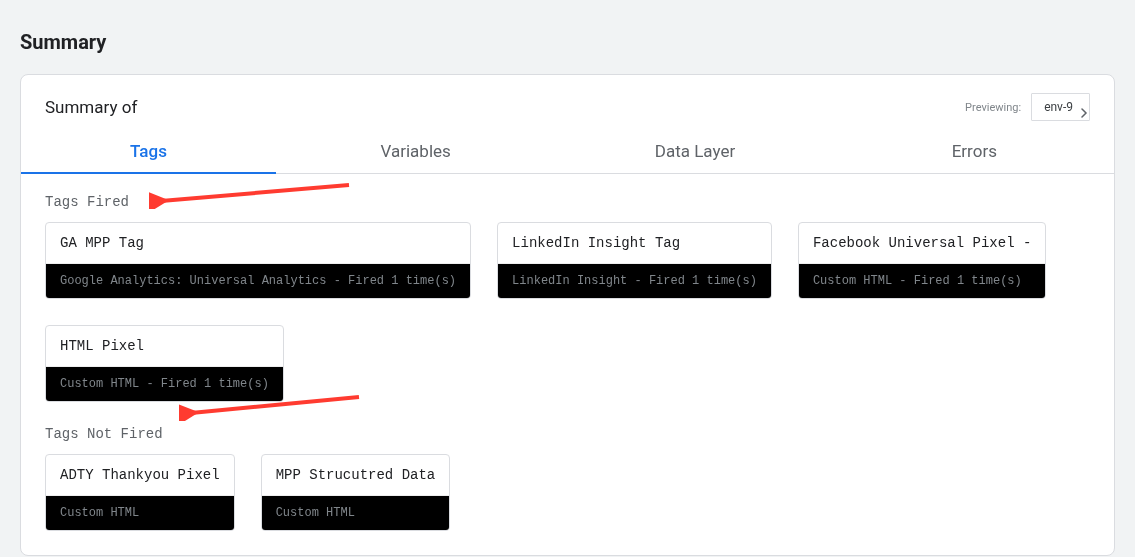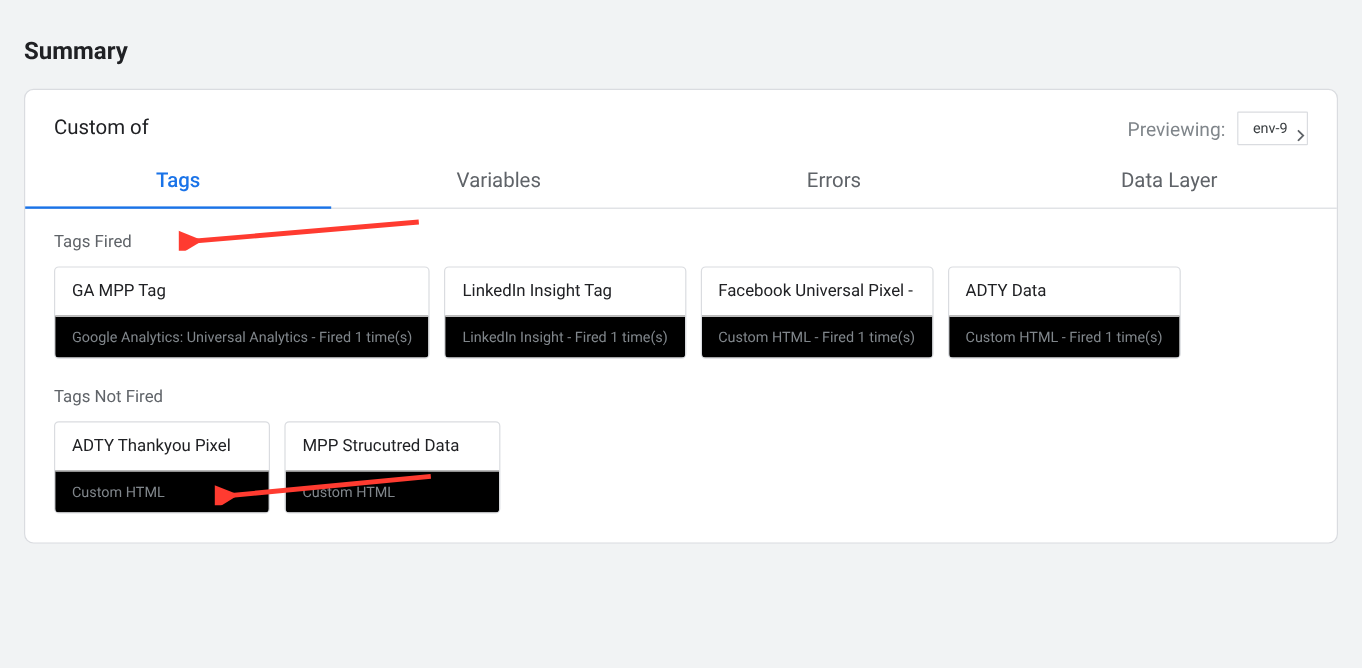--- a/index.html
+++ b/index.html
@@ -33,21 +33,21 @@
       font-weight: 400;
       color: #202124;
       flex: 1;
     }
     .preview-row {
       display: flex;
       align-items: center;
       gap: 10px;
     }
     .preview-label {
-      font-size: 16px;
+      font-size: 11px;
       color: #80868b;
     }
     .env-select {
       display: flex;
       align-items: center;
       gap: 8px;
       border: 1px solid #dadce0;
       border-radius: 1px;
       padding: 6px 8px 6px 12px;
       font-size: 12px;
@@ -77,30 +77,31 @@
     }
     .tab.active::after {
       content: "";
       position: absolute;
       left: 0; right: 0; bottom: -1px;
       height: 2px;
       background: #1a73e8;
     }
     .section {
       padding: 20px 24px 4px 24px;
+      font-family: Liberation Mono, monospace;
     }
     .section-title {
       font-size: 14px;
       color: #5f6368;
       margin-bottom: 12px;
     }
     .tag-grid {
       display: flex;
       flex-wrap: wrap;
-      gap: 12px;
+      gap: 26px;
     }
     .tag-card {
       border: 1px solid #dadce0;
       border-radius: 4px;
       min-width: 180px;
       cursor: pointer;
       overflow: hidden;
     }
     .tag-card-title {
       padding: 12px 14px;
@@ -121,58 +122,58 @@
     .arrow svg { display: block; }
     .last-section { padding-bottom: 24px; }
   </style>
 </head>
 <body>
 
 <div class="page-title">Summary</div>
 
 <div class="card">
   <div class="card-header">
-    <div class="card-header-title">Custom of</div>
+    <div class="card-header-title">Summary of</div>
     <div class="preview-row">
       <span class="preview-label">Previewing:</span>
       <div class="env-select">
         <span>env-9</span>
         <span class="chev">
           <svg width="7" height="10" viewBox="0 0 7 10">
               <path d="M1 1 L5 5 L1 9" stroke="#5f6368" stroke-width="1.5" fill="none" stroke-linecap="round"></path>
             </svg>
         </span>
       </div>
     </div>
   </div>
 
   <div class="tabs">
     <div class="tab active" style="flex:0 0 255px">Tags</div>
     <div class="tab">Variables</div>
+    <div class="tab">Data Layer</div>
     <div class="tab">Errors</div>
-    <div class="tab">Data Layer</div>
   </div>
 
   <div class="section">
     <div class="section-title">Tags Fired</div>
     <div class="tag-grid">
       <div class="tag-card">
         <div class="tag-card-title">GA MPP Tag</div>
         <div class="tag-card-footer">Google Analytics: Universal Analytics - Fired 1 time(s)</div>
       </div>
       <div class="tag-card">
         <div class="tag-card-title">LinkedIn Insight Tag</div>
         <div class="tag-card-footer">LinkedIn Insight - Fired 1 time(s)</div>
       </div>
       <div class="tag-card">
         <div class="tag-card-title">Facebook Universal Pixel -</div>
         <div class="tag-card-footer">Custom HTML - Fired 1 time(s)</div>
       </div>
       <div class="tag-card">
-        <div class="tag-card-title">ADTY Data</div>
+        <div class="tag-card-title">HTML Pixel</div>
         <div class="tag-card-footer">Custom HTML - Fired 1 time(s)</div>
       </div>
     </div>
   </div>
 
   <div class="section last-section">
     <div class="section-title">Tags Not Fired</div>
     <div class="tag-grid">
       <div class="tag-card">
         <div class="tag-card-title">ADTY Thankyou Pixel</div>

